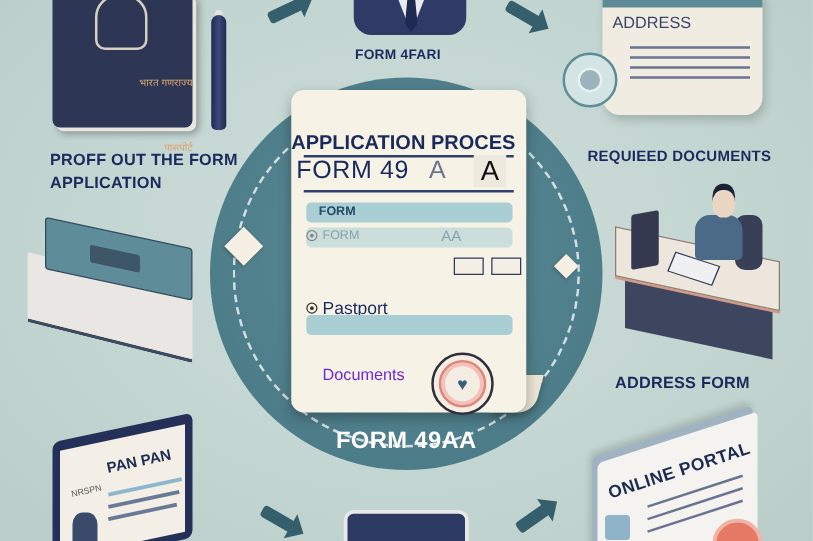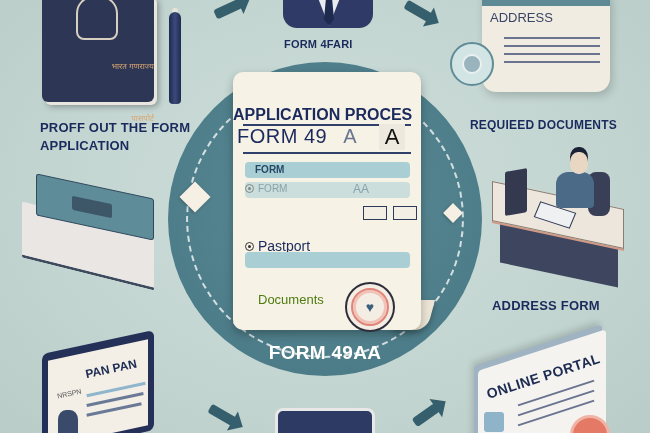--- a/index.html
+++ b/index.html
@@ -189,21 +189,21 @@
   <div class="radio-row" style="top:129px;margin-top:37px;">
     <span class="radio"></span>
     <span>Pastport</span>
   </div>
   <div class="chk" style="left:130px; top:134px;"></div>
   <div class="chk" style="left:160px; top:134px;"></div>
 
 
   <div class="bar" style="top:180px;"></div>
 
-  <div class="abs" style="left:25px; top:220px; font-size:13px; color:#4d7c0f;">Documents</div>
+  <div class="abs" style="left:25px; top:220px; font-size:13px; color:#6d28d9;">Documents</div>
 </div>
 <div class="stamp">
   <div class="stamp-inner">
     <span class="heart">♥</span>
   </div>
 </div>
 <div class="form49aa-label">FORM 49AA</div>
 
 <div class="passport">
   <div class="emblem"></div>

